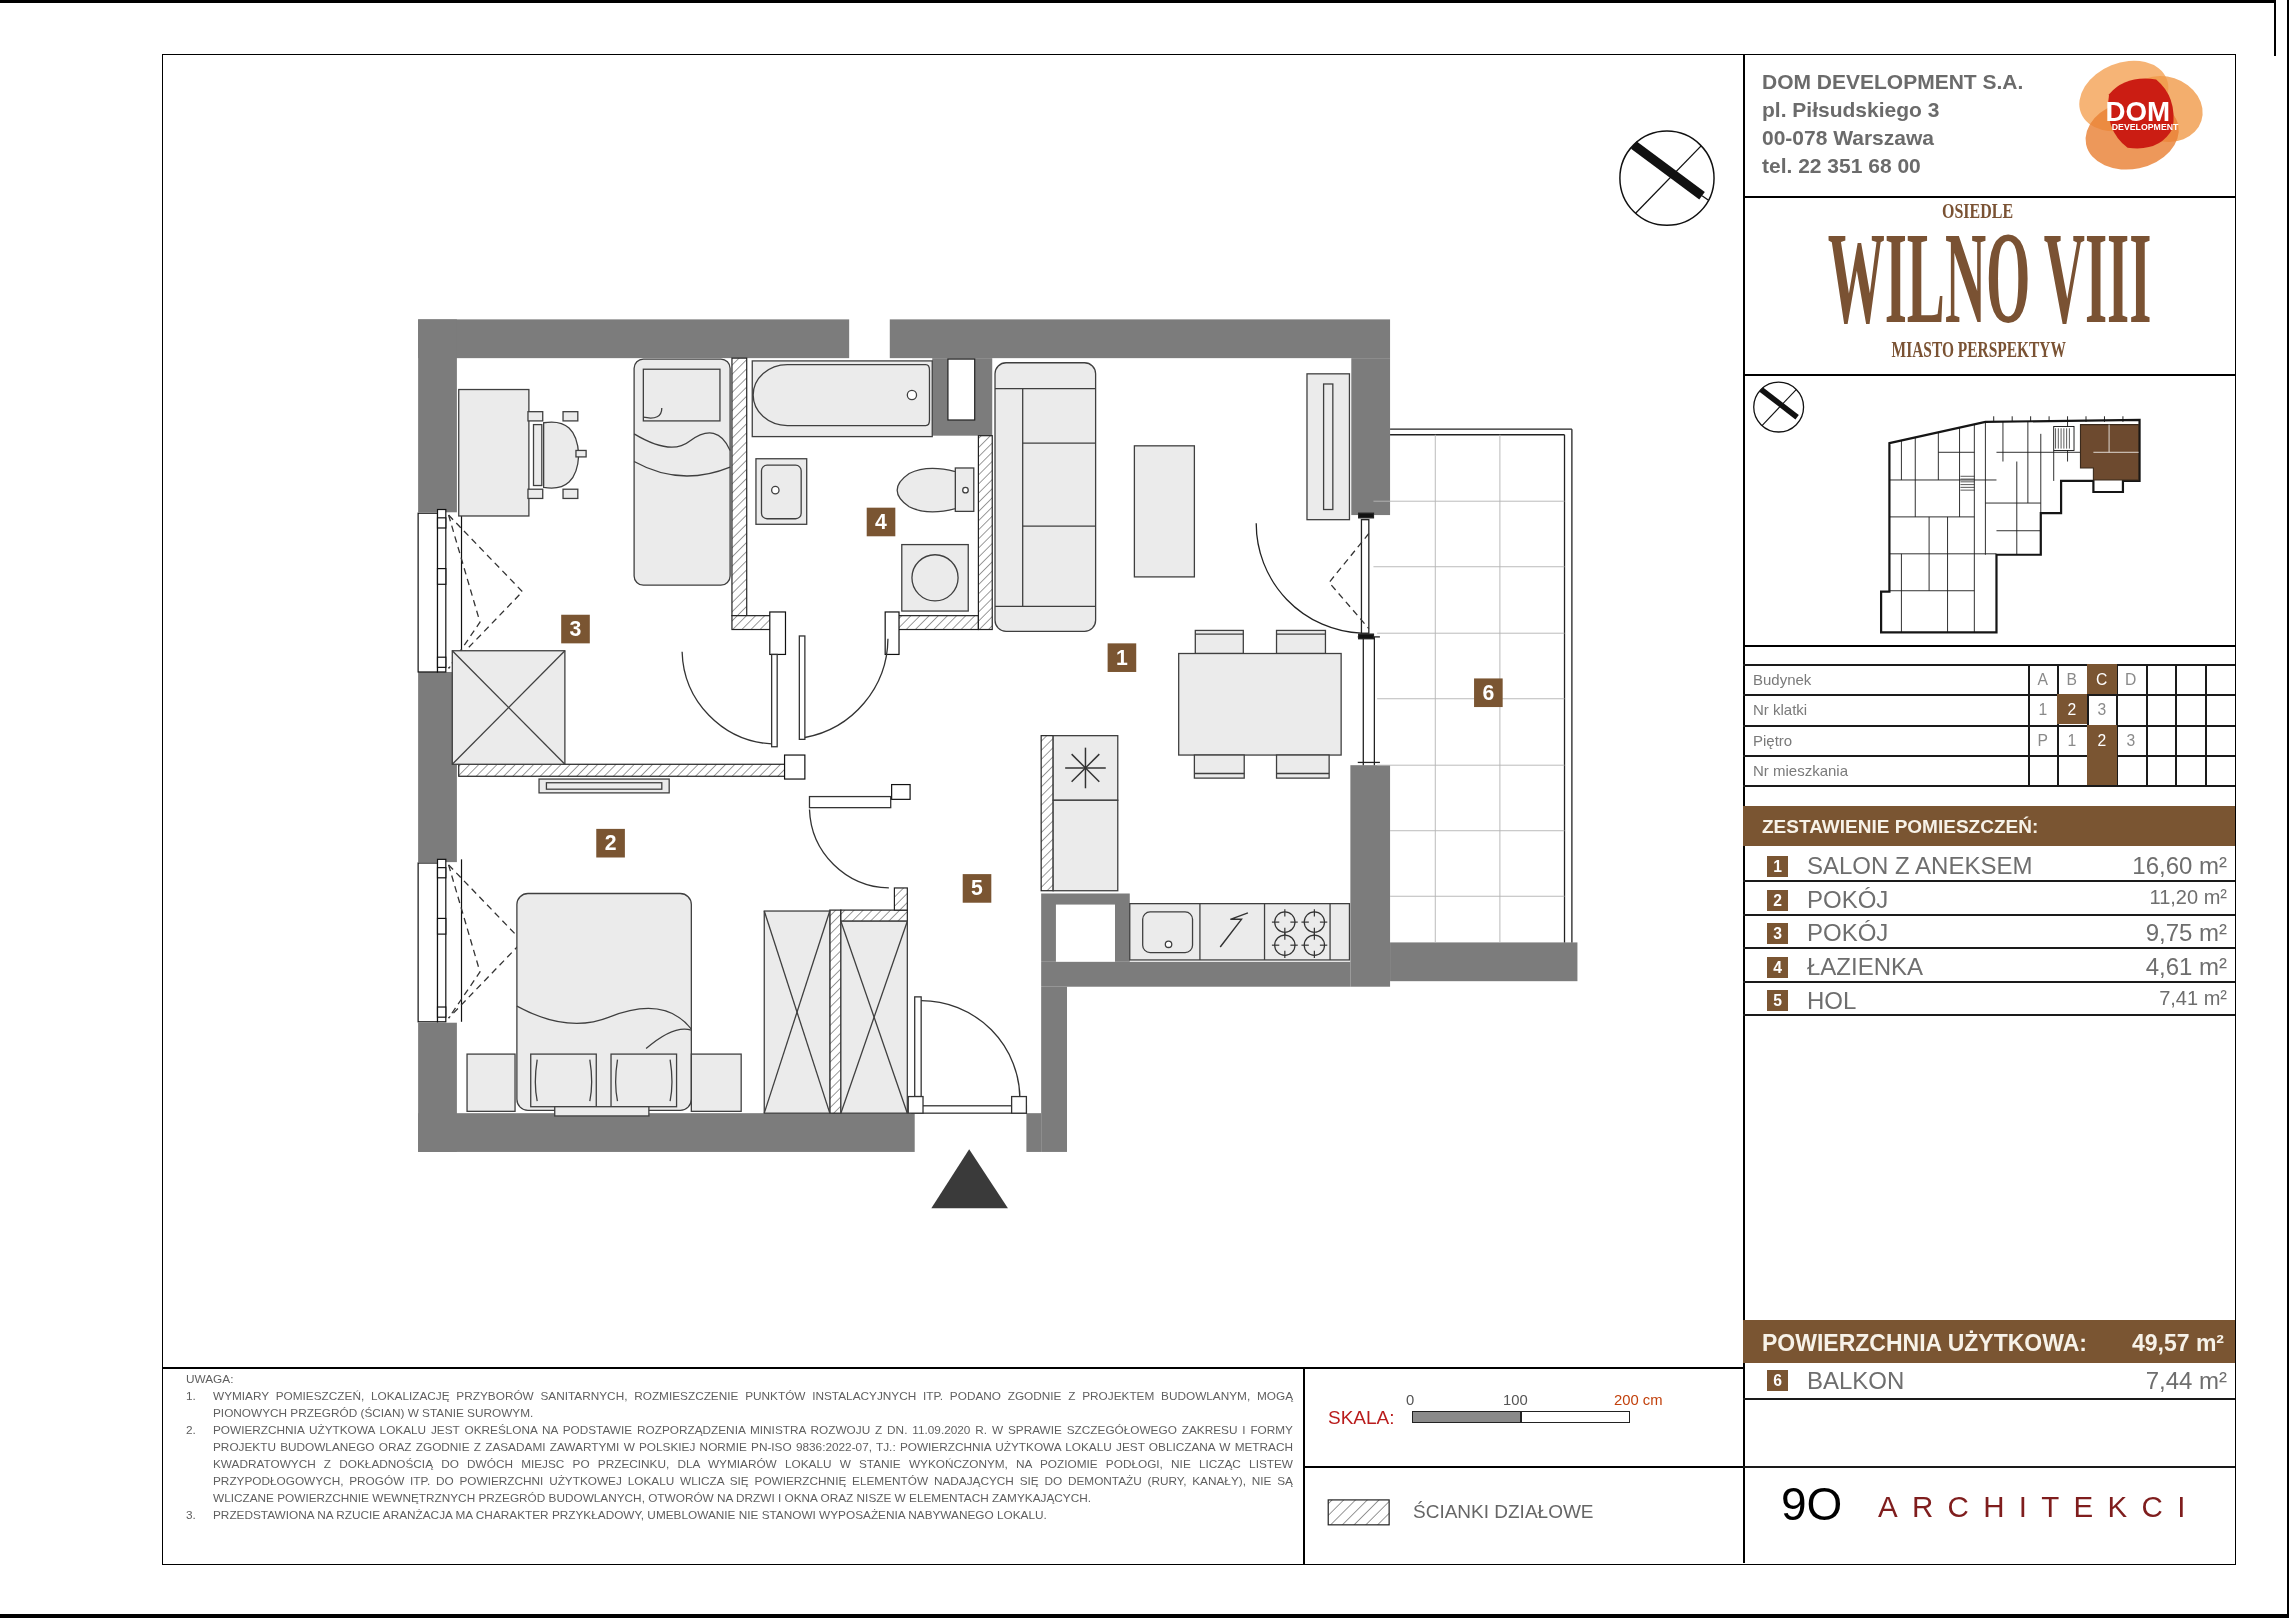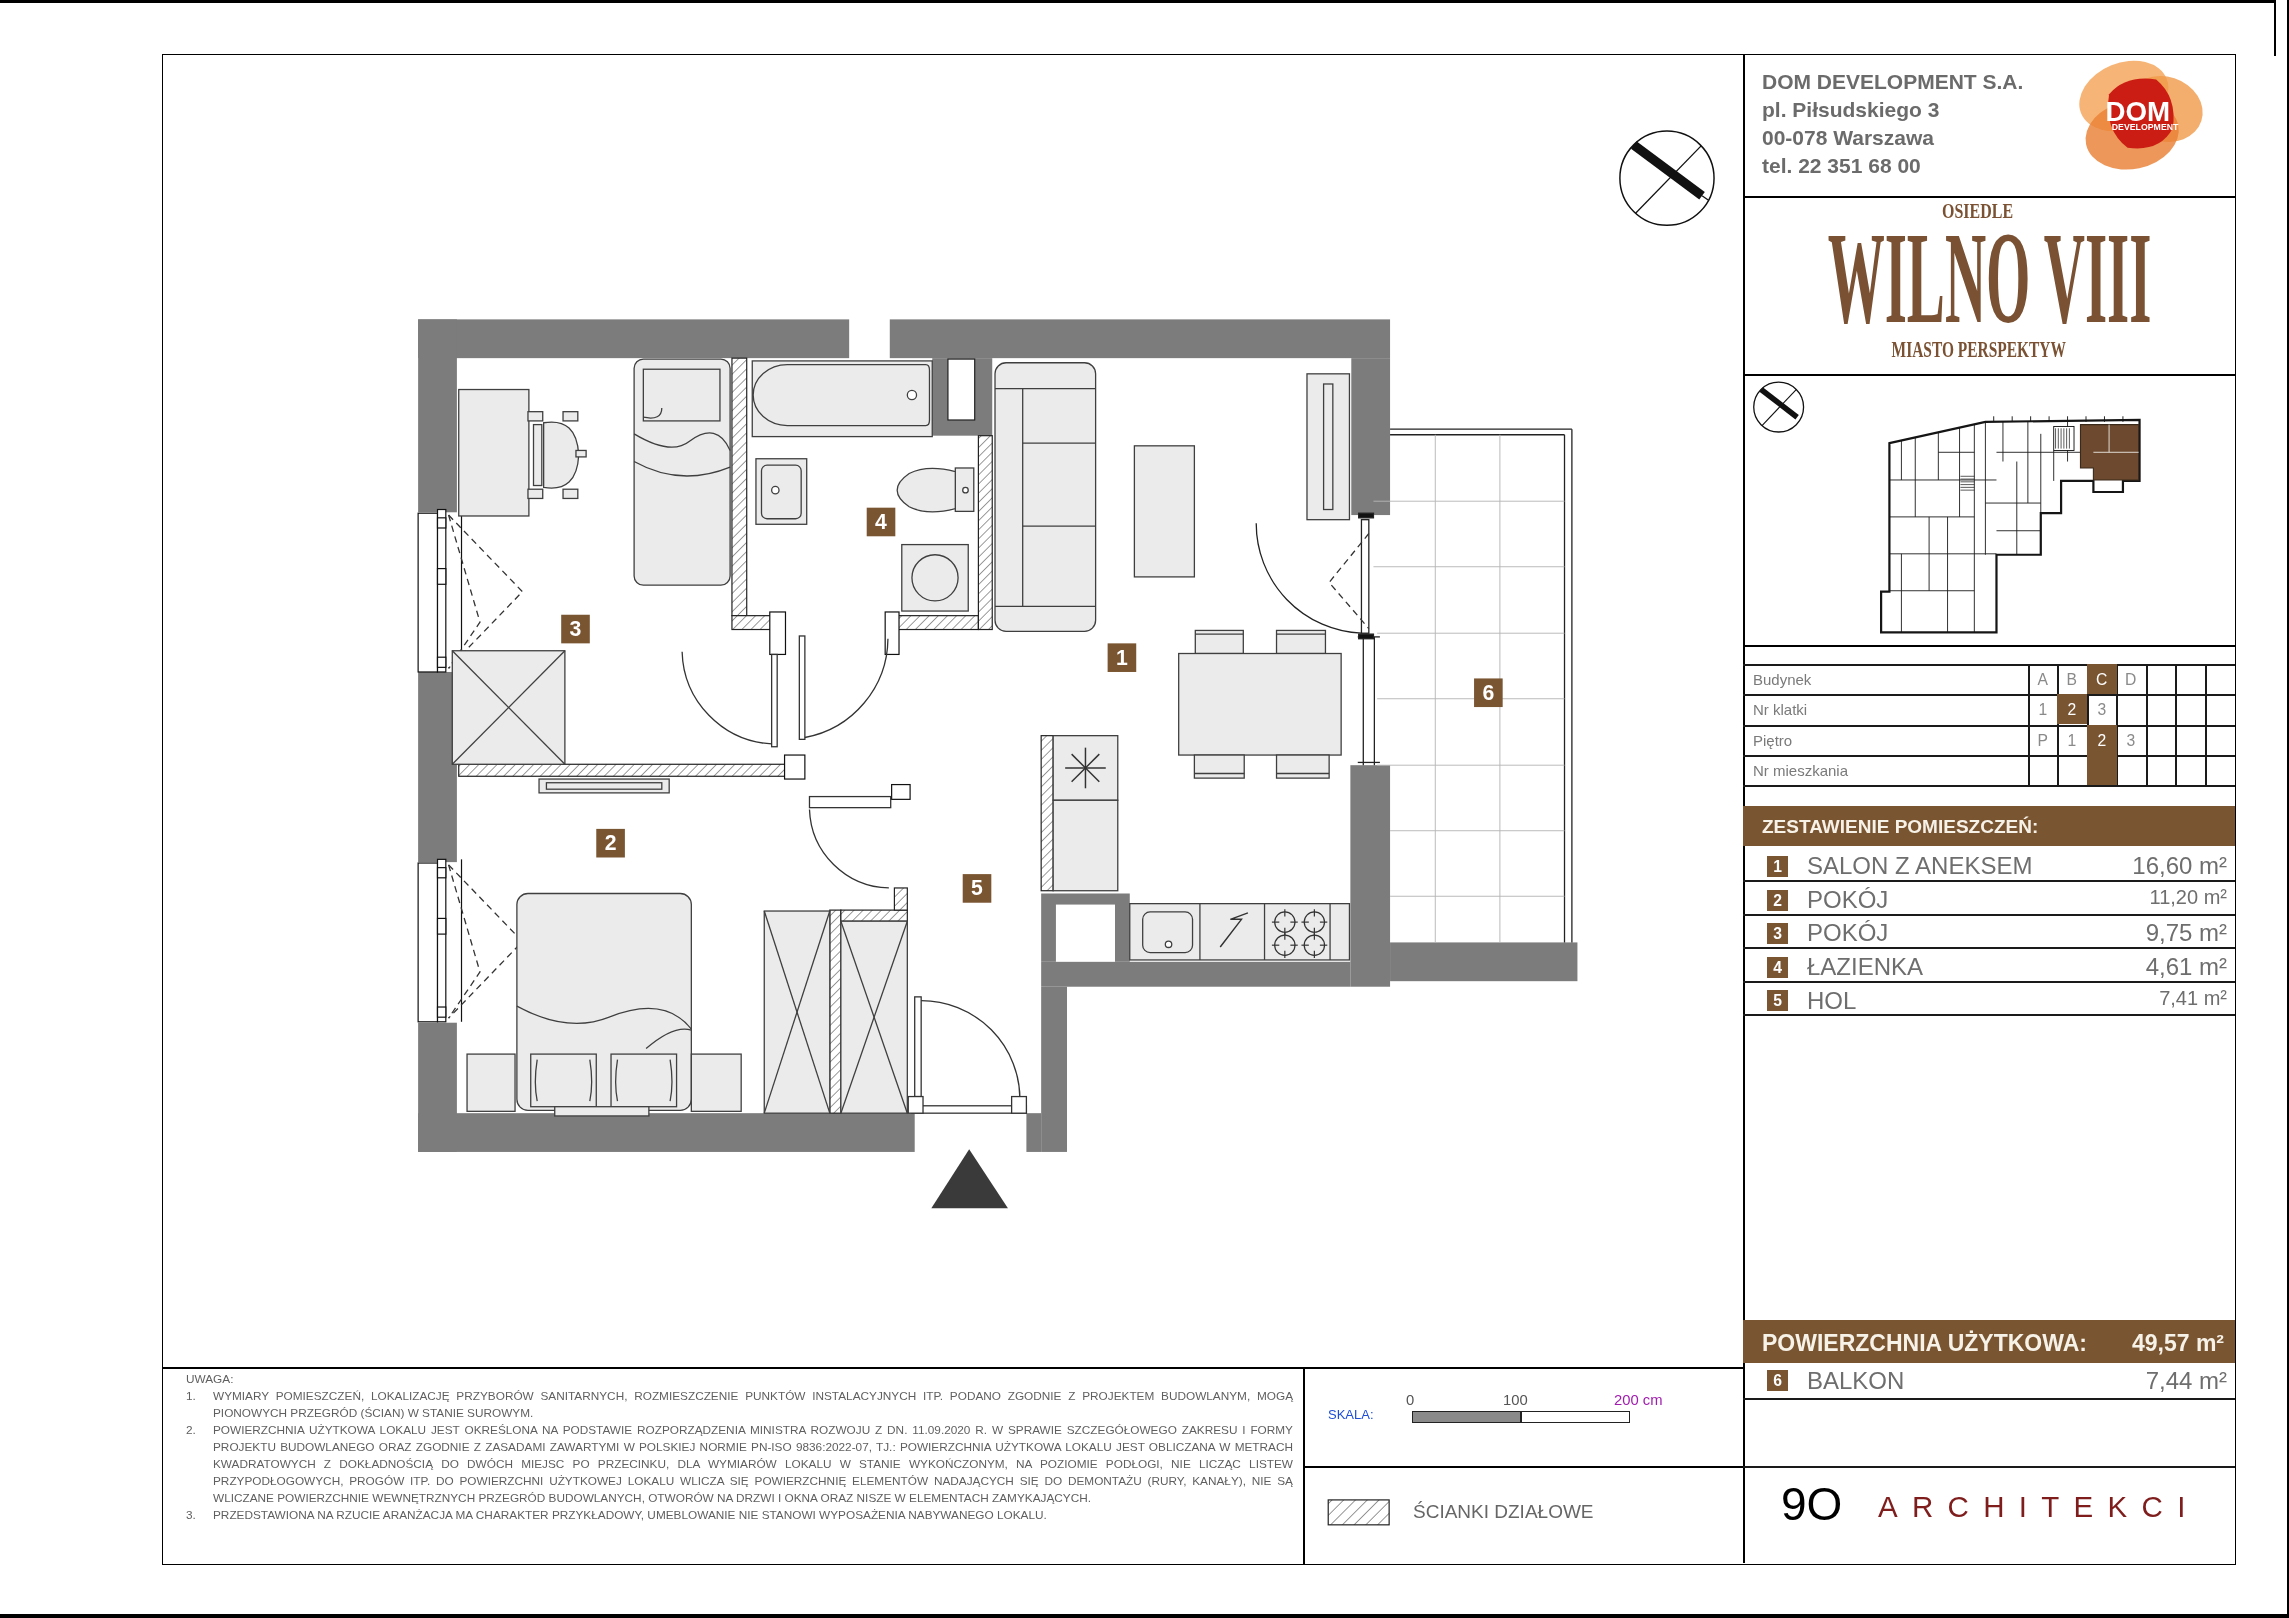--- a/index.html
+++ b/index.html
@@ -109,24 +109,24 @@
 <div style="text-align:justify;text-align-last:justify;">KWADRATOWYCH Z DOKŁADNOŚCIĄ DO DWÓCH MIEJSC PO PRZECINKU, DLA WYMIARÓW LOKALU W STANIE WYKOŃCZONYM, NA POZIOMIE PODŁOGI, NIE LICZĄC LISTEW</div>
 <div style="text-align:justify;text-align-last:justify;">PRZYPODŁOGOWYCH, PROGÓW ITP. DO POWIERZCHNI UŻYTKOWEJ LOKALU WLICZA SIĘ POWIERZCHNIĘ ELEMENTÓW NADAJĄCYCH SIĘ DO DEMONTAŻU (RURY, KANAŁY), NIE SĄ</div>
 <div>WLICZANE POWIERZCHNIE WEWNĘTRZNYCH PRZEGRÓD BUDOWLANYCH, OTWORÓW NA DRZWI I OKNA ORAZ NISZE W ELEMENTACH ZAMYKAJĄCYCH.</div>
 </div>
 <div style="position:relative;padding-left:27px;">
 <span style="position:absolute;left:0;top:0;">3.</span>
 <div>PRZEDSTAWIONA NA RZUCIE ARANŻACJA MA CHARAKTER PRZYKŁADOWY, UMEBLOWANIE NIE STANOWI WYPOSAŻENIA NABYWANEGO LOKALU.</div>
 </div>
 </div>
 
-<div class="abs" style="left:1328px;top:1407px;font-size:13px;color:#1d4ed8;">SKALA:</div>
+<div class="abs" style="left:1328px;top:1407px;font-size:19px;color:#b91c1c;">SKALA:</div>
 <div class="abs" style="left:1406px;top:1392px;font-size:14.8px;color:#555;">0</div>
 <div class="abs" style="left:1503px;top:1392px;font-size:14.8px;color:#555;">100</div>
-<div class="abs" style="left:1614px;top:1392px;font-size:14.8px;color:#a21caf;">200 cm</div>
+<div class="abs" style="left:1614px;top:1392px;font-size:14.8px;color:#c2410c;">200 cm</div>
 <div class="abs" style="left:1412px;top:1411px;width:109px;height:12px;background:#8a8a8a;border:1.5px solid #222;box-sizing:border-box;"></div>
 <div class="abs" style="left:1521px;top:1411px;width:109px;height:12px;background:#fff;border:1.5px solid #222;box-sizing:border-box;"></div>
 
 <div class="abs" style="left:1413px;top:1501px;font-size:19px;color:#666;">ŚCIANKI DZIAŁOWE</div>
 
 <svg class="abs" style="left:0;top:0;" width="2290" height="1619" viewBox="0 0 2481 1754">
 <defs>
   <pattern id="hatch" patternUnits="userSpaceOnUse" width="7" height="7" patternTransform="rotate(45)">
     <rect width="7" height="7" fill="#fff"></rect>
     <line x1="0" y1="0" x2="0" y2="7" stroke="#4a4a4a" stroke-width="1.2"></line>

